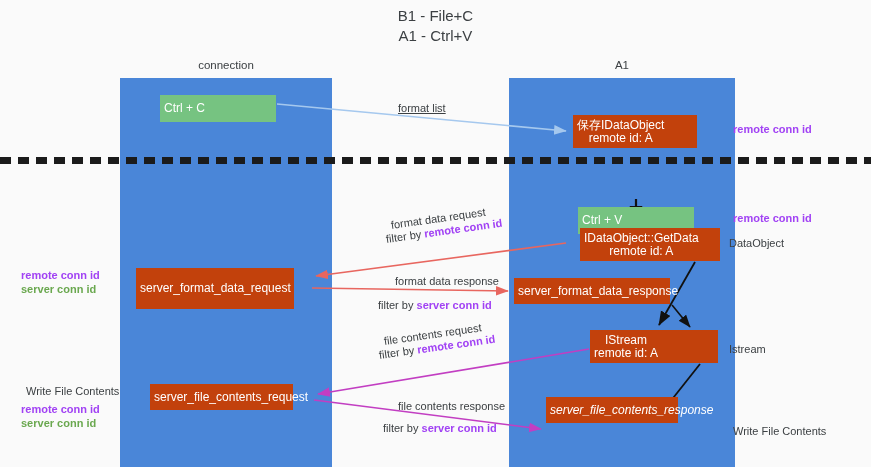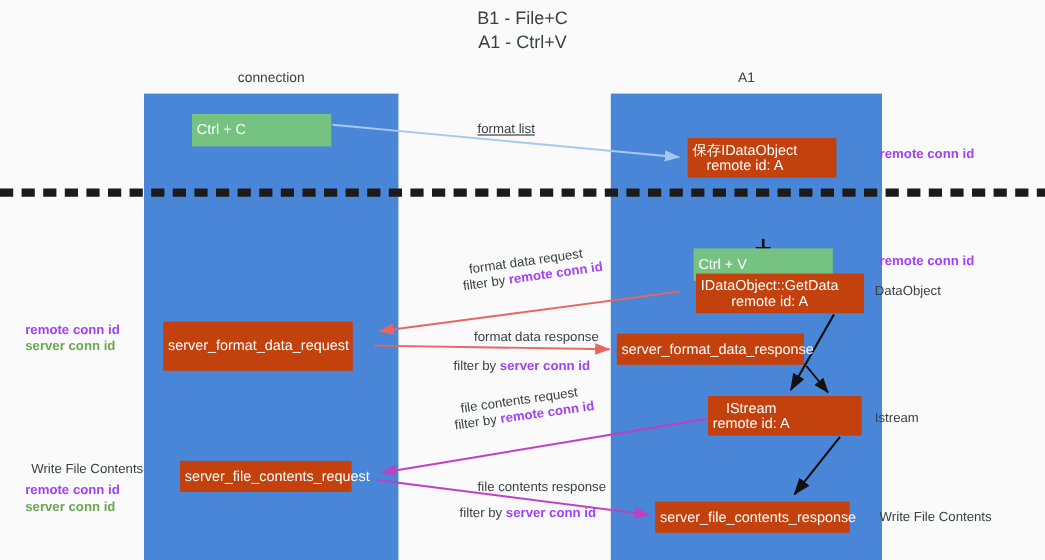--- a/index.html
+++ b/index.html
@@ -58,21 +58,21 @@
   .green{background:#76c381;}
 
   #box-ctrlc{left:160px;top:95px;width:116px;height:27px;}
   #box-save-idataobject{left:573px;top:115px;width:124px;height:33px;}
   #box-ctrlv{left:578px;top:171px;width:116px;height:27px;margin-top:36px;}
   #box-getdata{left:567px;top:228px;width:140px;height:33px;margin-left:13px;}
   #box-sfdreq{left:136px;top:268px;width:158px;height:41px;}
   #box-sfdres{left:514px;top:278px;width:156px;height:26px;}
   #box-istream{left:590px;top:330px;width:128px;height:33px;}
   #box-sfcreq{left:150px;top:384px;width:143px;height:26px;}
-  #box-sfcres{left:546px;top:418px;width:162px;height:26px;}
+  #box-sfcres{left:546px;top:397px;width:132px;height:26px;font-style:italic;}
 
   
   .lbl{
     position:absolute;
     font-size:11px;
     line-height:14px;
     white-space:nowrap;
     color:#3c4043;
   }
   .purple{color:#a142f4;font-weight:bold;}

